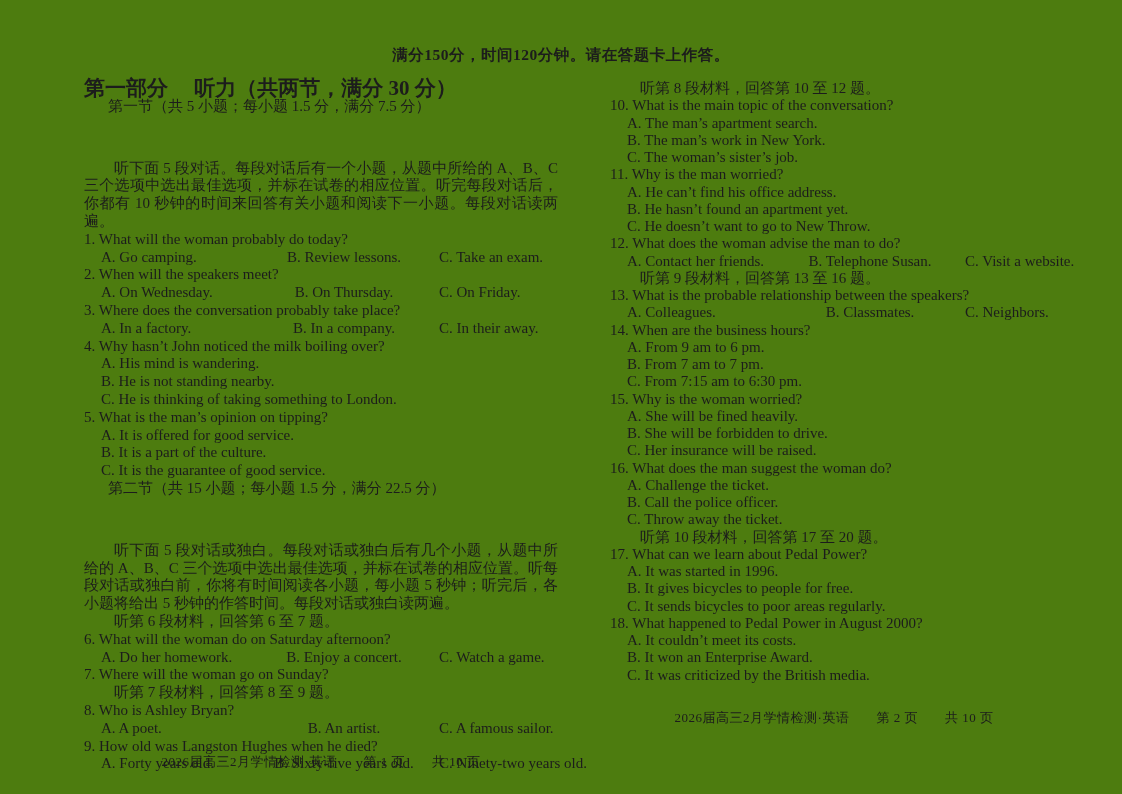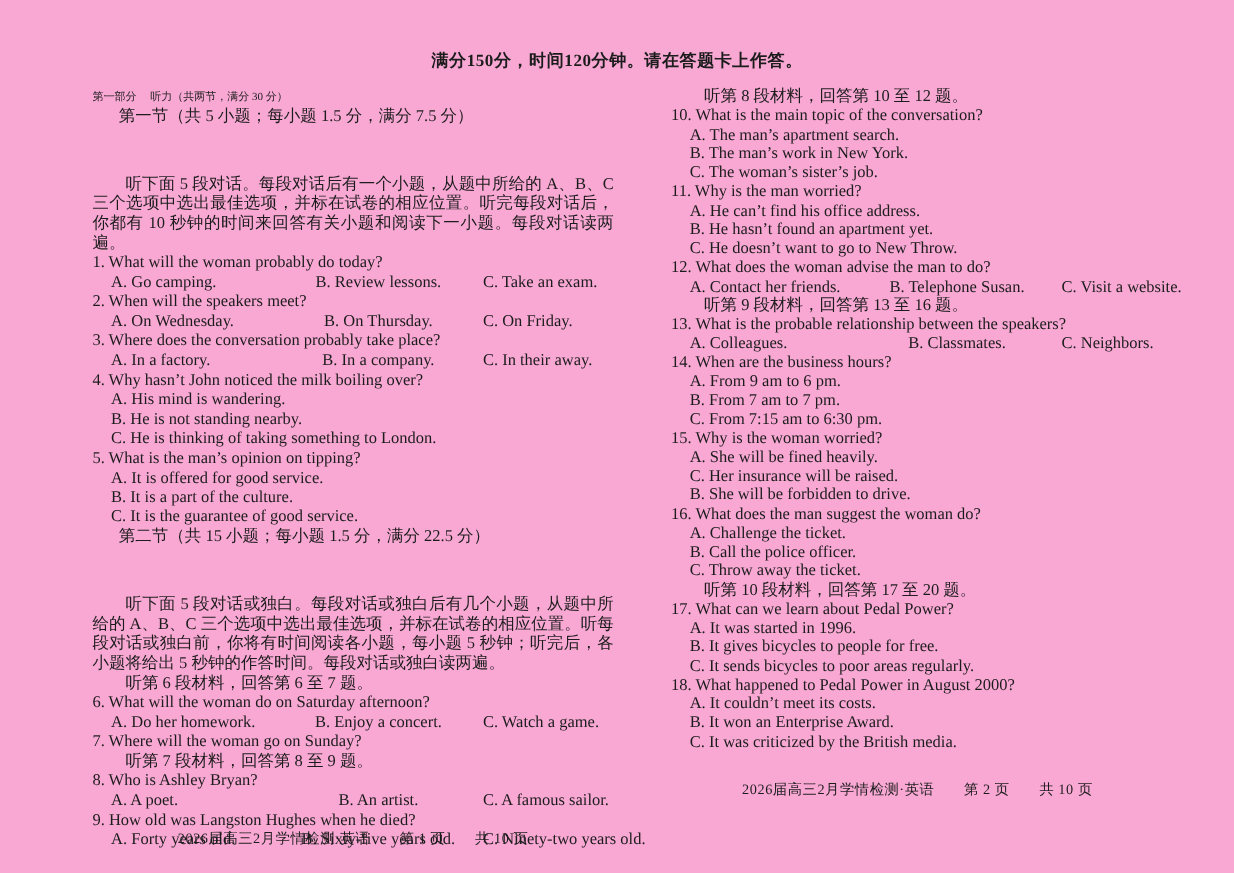--- a/index.html
+++ b/index.html
@@ -1,28 +1,28 @@
 <!DOCTYPE html>
 <html><head>
 <meta charset="utf-8">
 <style>
   html,body { margin:0; padding:0; background:#e8e8e8; }
   .page {
     position:relative; width:1122px; height:794px; margin:0 auto;
-    background:#f9a8d4; color:#1c1c1c; overflow:hidden;
+    background:#4d7c0f; color:#1c1c1c; overflow:hidden;
     font-family:"Liberation Serif","DejaVu Serif",serif;
   }
   .top-note {
     position:absolute; top:45px; left:0; width:100%;
     text-align:center; font-weight:bold; font-size:15.5px; letter-spacing:.5px;
   }
   .col { position:absolute; top:80px; font-size:15px; }
   .col-left  { left:84px;  width:474px; line-height:17.8px; }
   .col-right { left:610px; width:436px; line-height:17.25px; }
-  .h-part { font-weight:normal; font-size:10px; }
+  .h-part { font-weight:bold; font-size:21px; }
   .h-sec  { font-weight:normal;margin-left:24px; }
   .para   { text-indent:2em; text-align:justify;margin-top:44px; }
   .material { text-indent:2em; }
   .q-text { }
   .opts { display:flex; padding-left:17px;gap:20px; }
   .opts .o { white-space:nowrap; }
   .o1 { width:148px; flex:0 0 148px; }
   .o2 { width:150px; flex:0 0 150px;text-align:center; }
   .o3 { flex:1; }
   .opt-line { padding-left:17px; }
@@ -163,22 +163,22 @@
     <div class="q">
       <div class="q-text">14. When are the business hours?</div>
       <div class="opt-line">A. From 9 am to 6 pm.</div>
       <div class="opt-line">B. From 7 am to 7 pm.</div>
       <div class="opt-line">C. From 7:15 am to 6:30 pm.</div>
     </div>
 
     <div class="q">
       <div class="q-text">15. Why is the woman worried?</div>
       <div class="opt-line">A. She will be fined heavily.</div>
+      <div class="opt-line">B. She will be forbidden to drive.</div>
       <div class="opt-line">C. Her insurance will be raised.</div>
-      <div class="opt-line">B. She will be forbidden to drive.</div>
     </div>
 
     <div class="q">
       <div class="q-text">16. What does the man suggest the woman do?</div>
       <div class="opt-line">A. Challenge the ticket.</div>
       <div class="opt-line">B. Call the police officer.</div>
       <div class="opt-line">C. Throw away the ticket.</div>
     </div>
 
     <div class="material">听第 10 段材料，回答第 17 至 20 题。</div>

